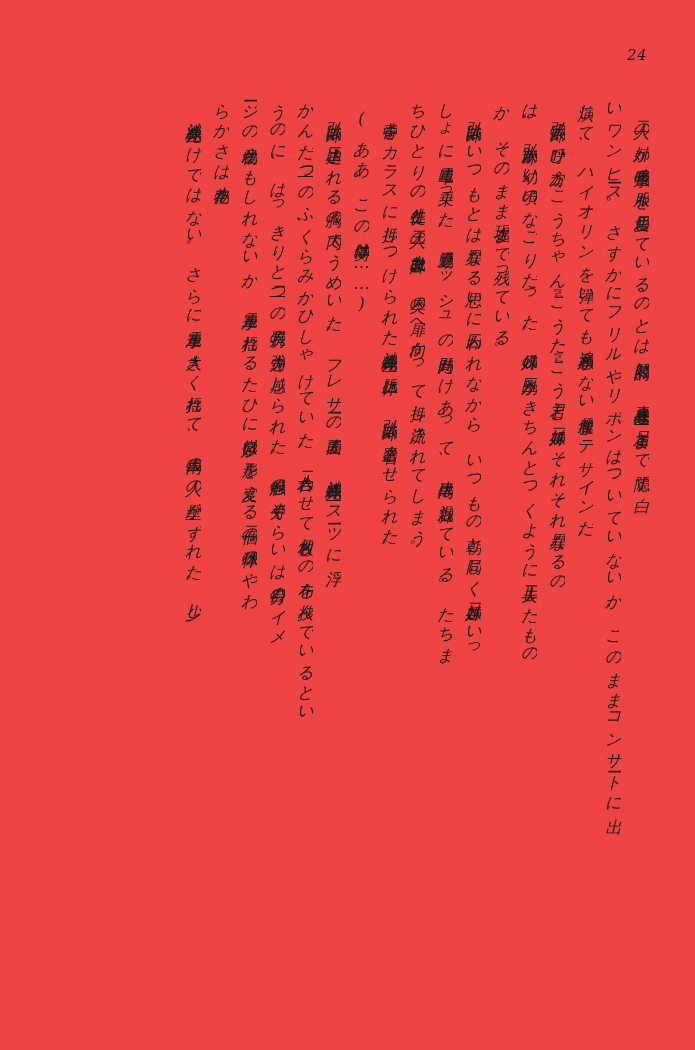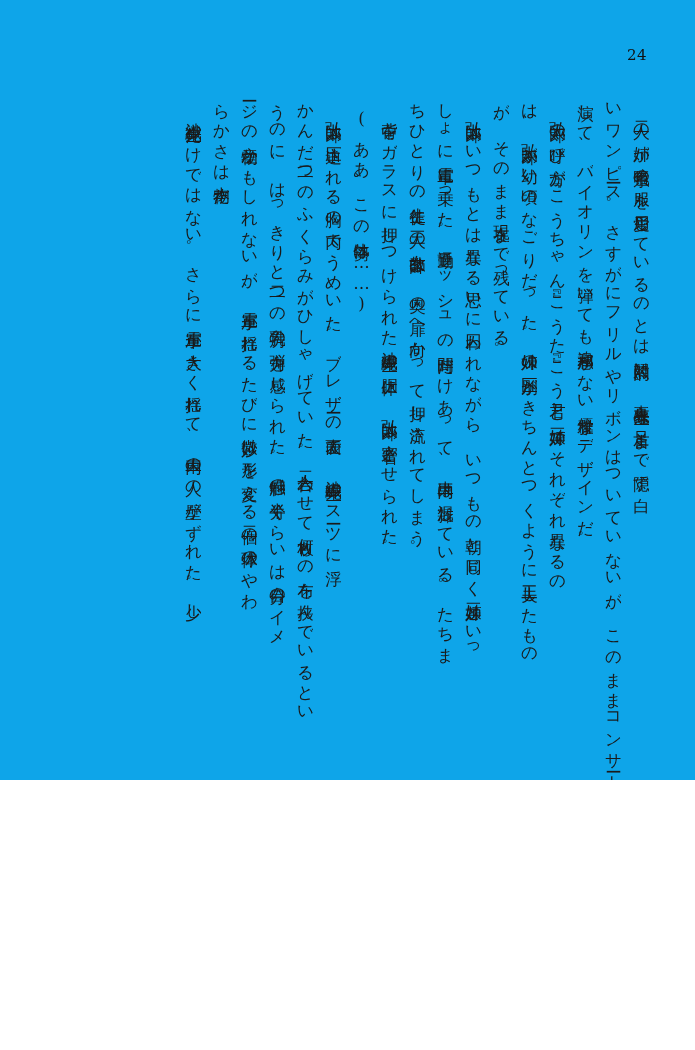--- a/index.html
+++ b/index.html
@@ -3,25 +3,26 @@
 <meta charset="utf-8">
 <style>
   html, body {
     margin: 0;
     padding: 0;
     background: #ffffff;
   }
   .page {
     position: relative;
     width: 695px;
-    height: 780px;
-    background: #0ea5e9;
+    height: 1050px;
+    background: #ef4444;
     overflow: hidden;
     font-family: "DejaVu Serif", "Liberation Serif", serif;
     color: #1a1a1a;
+    font-style: italic;
   }
   .page-number {
     position: absolute;
     top: 46px;
     right: 48px;
     font-size: 15px;
     letter-spacing: 0.5px;
     color: #111;
     font-family: "DejaVu Serif", "Liberation Serif", serif;
   }

